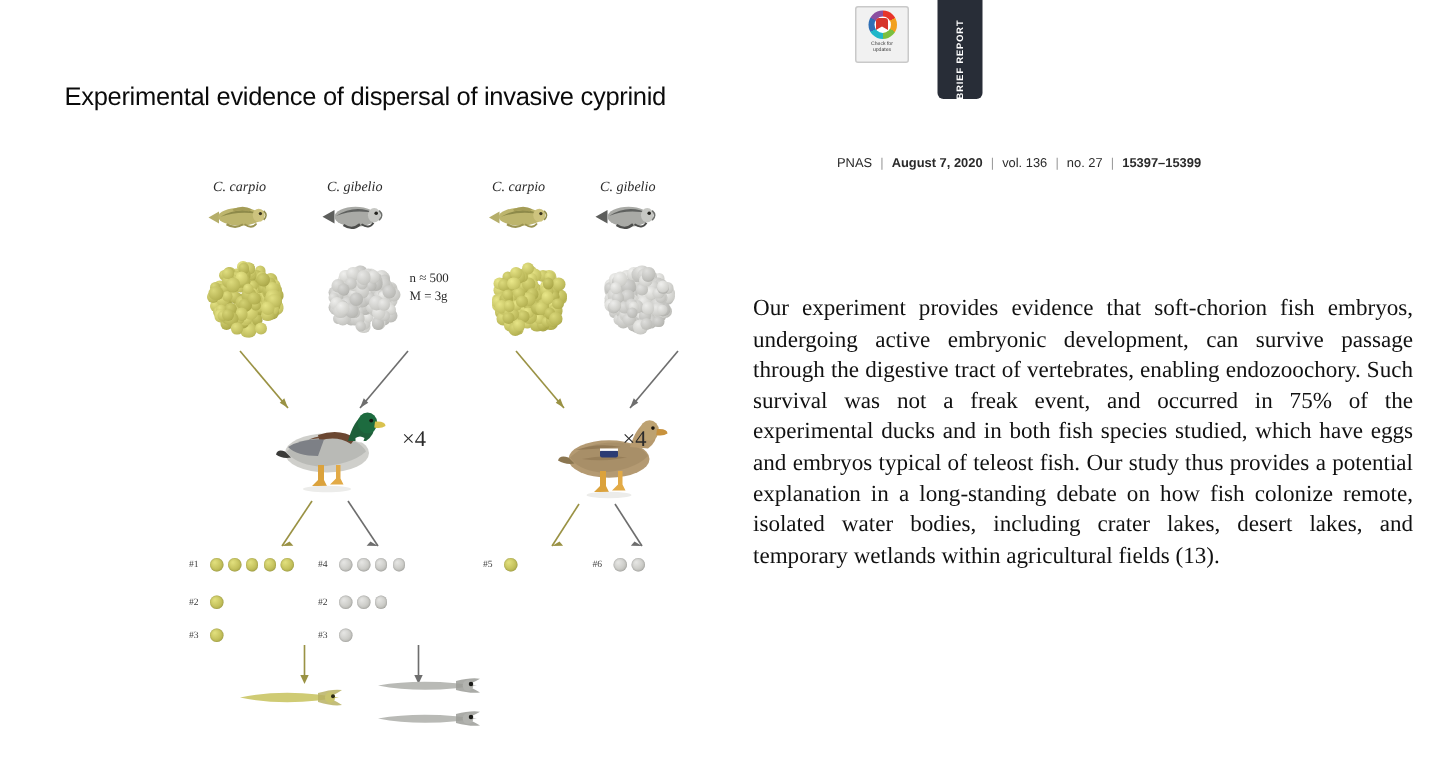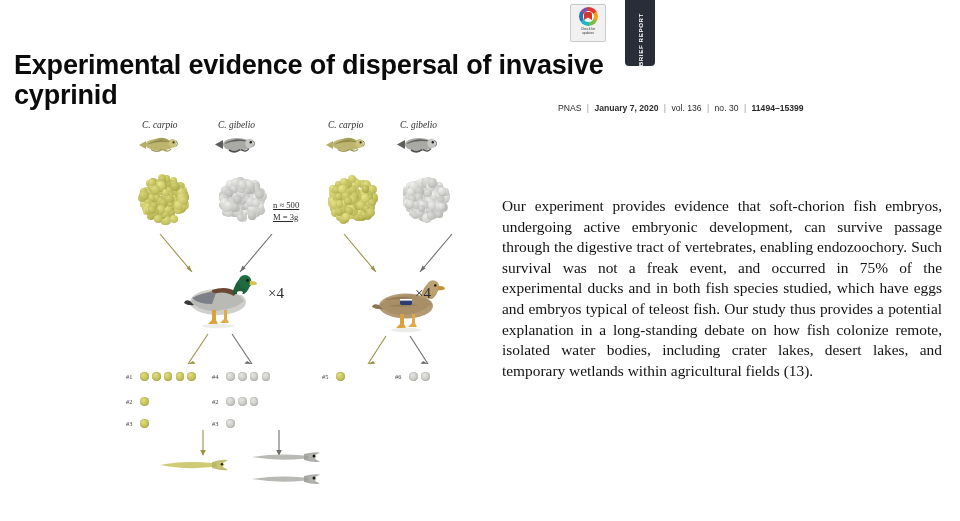--- a/index.html
+++ b/index.html
@@ -30,22 +30,22 @@
     display:flex;align-items:flex-end;justify-content:center;
   }
   .brieftab span{
     color:#fff;font-size:6.2px;font-weight:bold;letter-spacing:0.6px;
     writing-mode:vertical-rl;transform:rotate(180deg);
     padding-bottom:3px;white-space:nowrap;
   }
 
   
   .headline{
-    position:absolute;left:14px;top:50px;width:600px;
-    font-size:27px;line-height:30px;font-weight:bold;color:#0b0b0b;
+    position:absolute;left:43px;top:50px;width:600px;
+    font-size:17px;line-height:30px;font-weight:normal;color:#0b0b0b;
     letter-spacing:-0.2px;
   }
   .headline .l2{display:block;}
 
   .cite{
     position:absolute;left:558px;top:103px;
     font-size:8.6px;color:#2a2a2a;white-space:nowrap;
   }
   .cite b{font-weight:bold;}
   .cite .sep{color:#9a9a9a;padding:0 3px;}
@@ -66,22 +66,22 @@
 
   
   .fish{position:absolute;width:46px;height:20px;}
   .fish svg{display:block;width:46px;height:20px;}
 
   
   .clutch{position:absolute;width:56px;height:52px;}
   .clutch i{position:absolute;border-radius:50%;display:block;}
 
   
-  .nm{position:absolute;left:243px;top:80px;font-family:"Liberation Serif", serif;
-      font-size:8.6px;line-height:11.5px;color:#2b2b2b;white-space:nowrap;text-decoration:underline;}
+  .nm{position:absolute;left:243px;top:60px;font-family:"Liberation Serif", serif;
+      font-size:8.6px;line-height:11.5px;color:#2b2b2b;white-space:nowrap;}
 
   
   .arrow{position:absolute;}
   .arrow svg{display:block;overflow:visible;}
 
   
   .duck{position:absolute;width:76px;height:62px;}
   .duck svg{display:block;width:76px;height:62px;}
   .times{position:absolute;font-family:"Liberation Serif", serif;font-size:15px;color:#2b2b2b;}
 
@@ -123,27 +123,27 @@
     <span>BRIEF REPORT</span>
   </div>
 
   <div class="headline">
     <span class="l1">Experimental evidence of dispersal of invasive cyprinid</span>
   </div>
 
   <div class="cite">
     <span>PNAS</span>
     <span class="sep">|</span>
-    <b>January 7, 2020</b>
+    <b>August 7, 2020</b>
     <span class="sep">|</span>
     <span>vol. 136</span>
     <span class="sep">|</span>
-    <span>no. 30</span>
+    <span>no. 27</span>
     <span class="sep">|</span>
-    <b>11494–15399</b>
+    <b>15397–15399</b>
   </div>
 
   <div class="bodycol">Our experiment provides evidence that soft-chorion fish embryos, undergoing active embryonic development, can survive passage through the digestive tract of vertebrates, enabling endozoochory. Such survival was not a freak event, and occurred in 75% of the experimental ducks and in both fish species studied, which have eggs and embryos typical of teleost fish. Our study thus provides a potential explanation in a long-standing debate on how fish colonize remote, isolated water bodies, including crater lakes, desert lakes, and temporary wetlands within agricultural fields (13).</div>
 
   <div class="figure">
 
     <div id="species-labels">
         <div class="sp" style="left: 112px; top: 0px;">C. carpio</div>
         <div class="sp" style="left: 188px; top: 0px;">C. gibelio</div>
         <div class="sp" style="left: 298px; top: 0px;">C. carpio</div>

